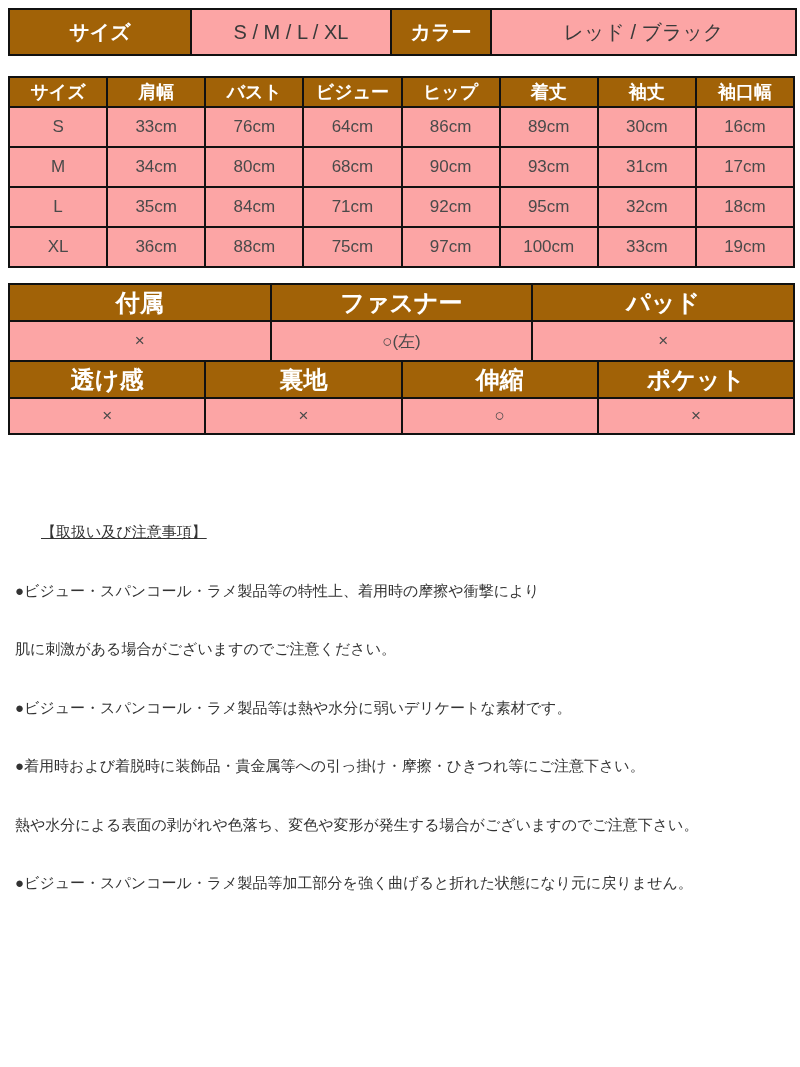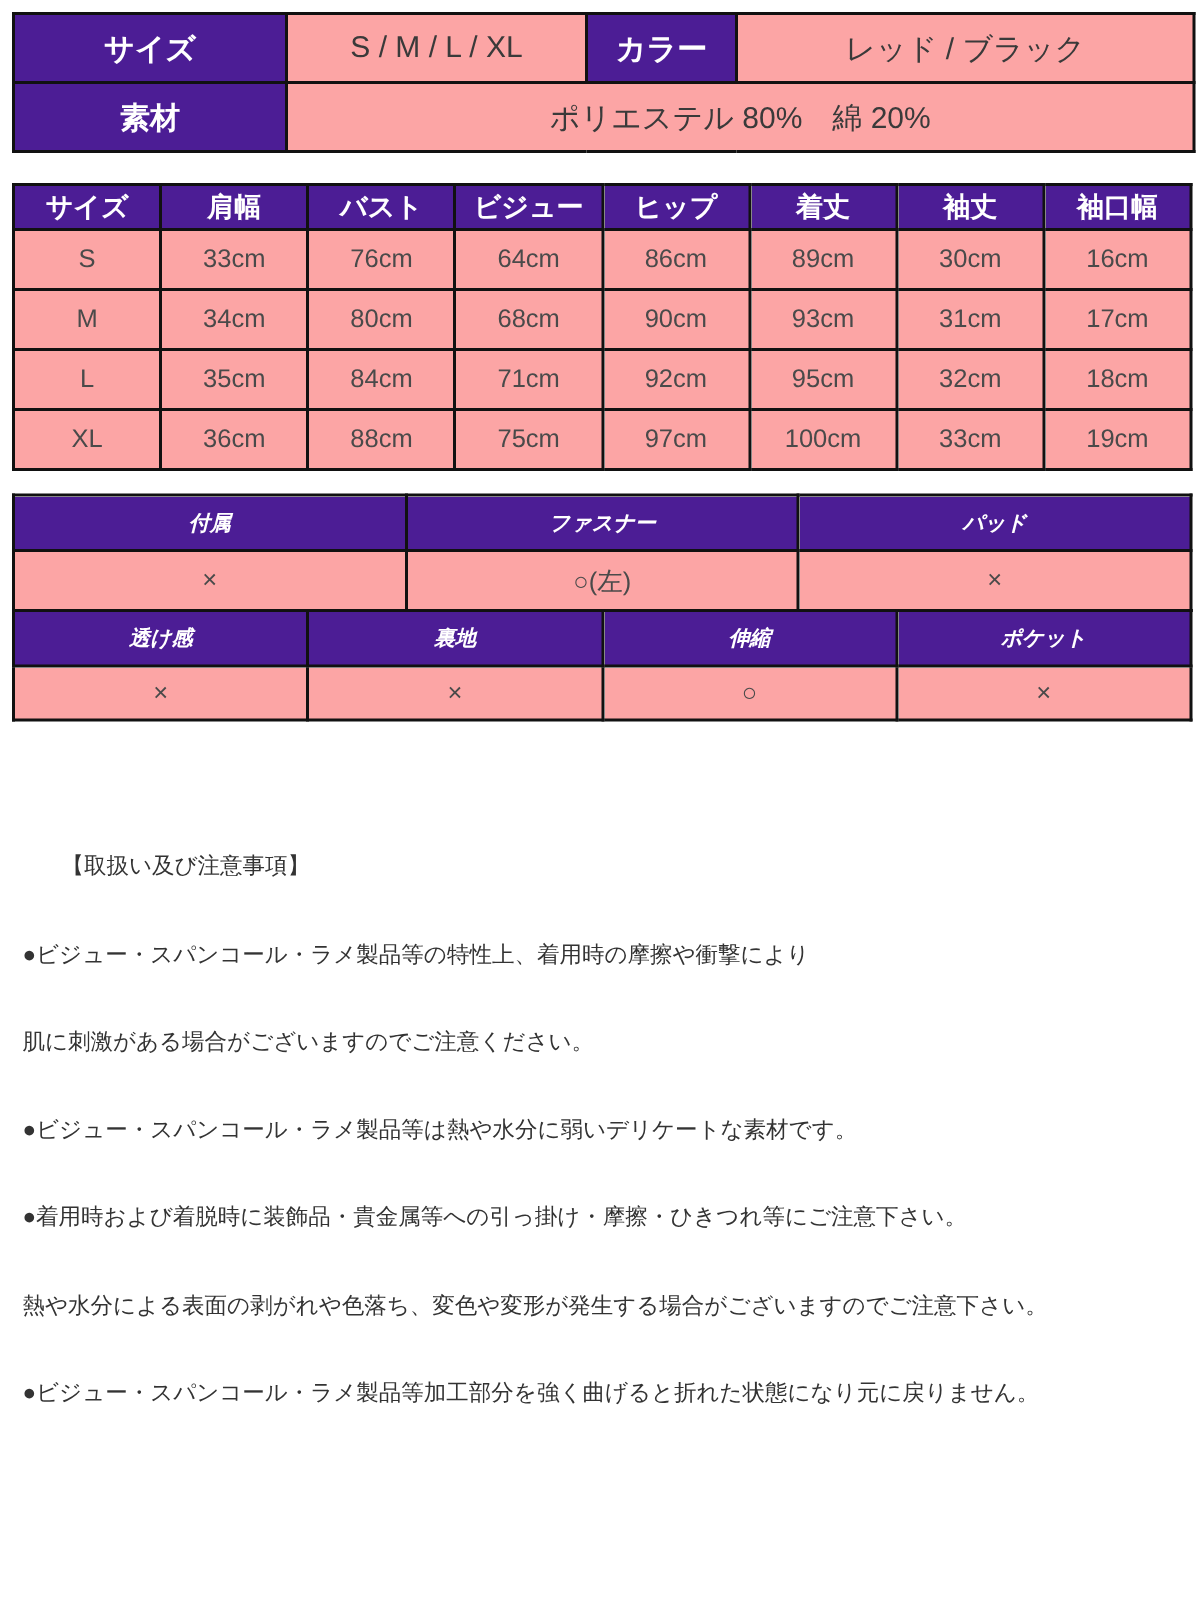--- a/index.html
+++ b/index.html
@@ -17,76 +17,72 @@
     table-layout: fixed;
   }
   td, th {
     border: 2px solid #111111;
     text-align: center;
     vertical-align: middle;
     overflow: hidden;
     padding: 0;
   }
   .hdr {
-    background: #4c1d95;
+    background: #a16207;
     color: #ffffff;
     font-weight: bold;
   }
   .val { color: #4a4a4a; background: #fca5a5; }
 
   
   .t1 td { height: 46px; font-size: 20px; }
   .t1 .val { color: #3a3a3a; }
 
   
   .t2 { margin-top: 20px; }
   .t2 th { height: 30px; font-size: 18px; }
   .t2 td { height: 40px; font-size: 17px; }
 
   
   .t3 { margin-top: 15px; }
-  .t3 th, .t4 th { height: 37px; font-size: 14px; font-style: italic; }
+  .t3 th, .t4 th { height: 37px; font-size: 24px; }
   .t3 td { height: 40px; font-size: 17px; }
   .t4 { margin-top: -2px; padding-left: 22px; }
   .t4 td { height: 36px; font-size: 17px; }
 
   
   .notes {
     margin-top: 48px;
     padding-left: 7px;
     width: 790px;
     font-size: 15px;
     line-height: 19.5px;
     color: #333333;
     white-space: pre-wrap;
   }
-  .notes-title { text-indent: 26px; }
+  .notes-title { text-indent: 26px; text-decoration: underline; }
 </style>
 </head>
 <body>
 
 <div class="page">
 
   <table class="t1">
     <colgroup>
       <col style="width:182px">
         <col style="width:200px">
         <col style="width:100px">
         <col style="width:305px">
     </colgroup>
     <tbody>
         <tr>
       <td class="hdr">サイズ</td>
       <td class="val">S / M / L / XL</td>
       <td class="hdr">カラー</td>
       <td class="val">レッド / ブラック</td>
-    </tr>
-    <tr>
-      <td class="hdr">素材</td>
-      <td class="val" colspan="3">ポリエステル 80%　綿 20%</td>
     </tr>
   </tbody>
     </table>
 
   <table class="t2">
     <tbody>
         <tr>
       <th class="hdr">サイズ</th>
       <th class="hdr">肩幅</th>
       <th class="hdr">バスト</th>

